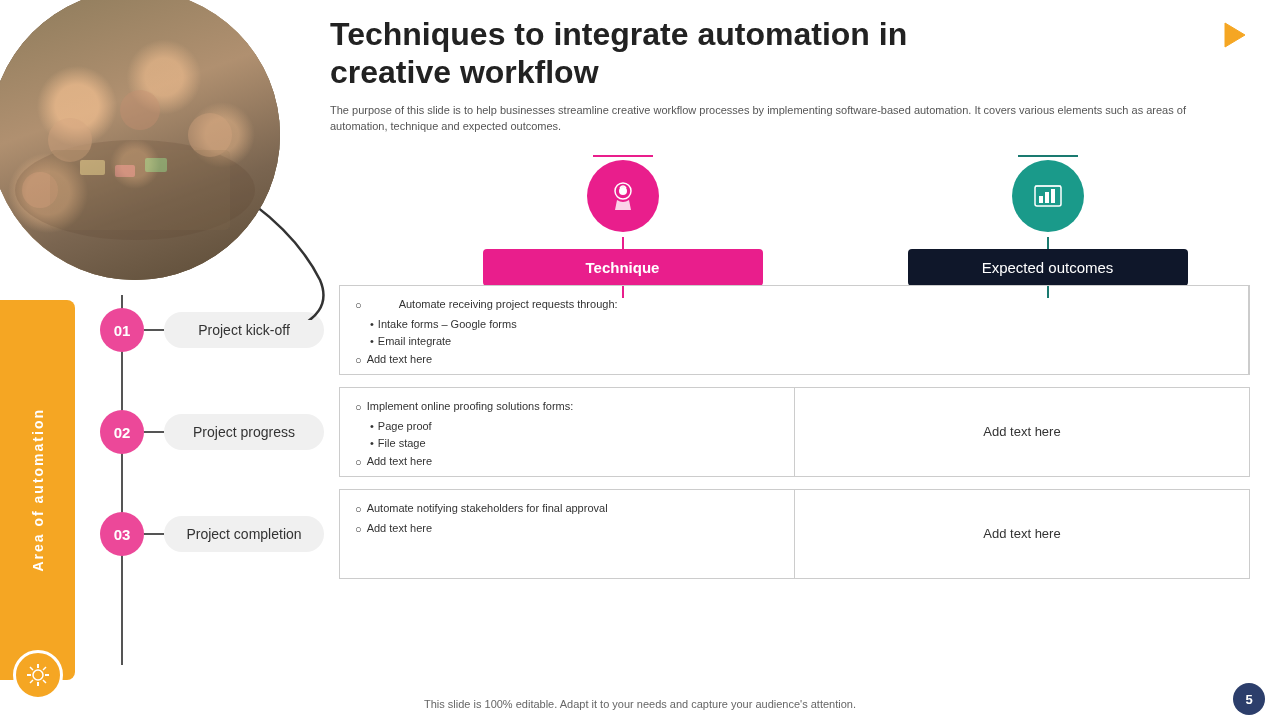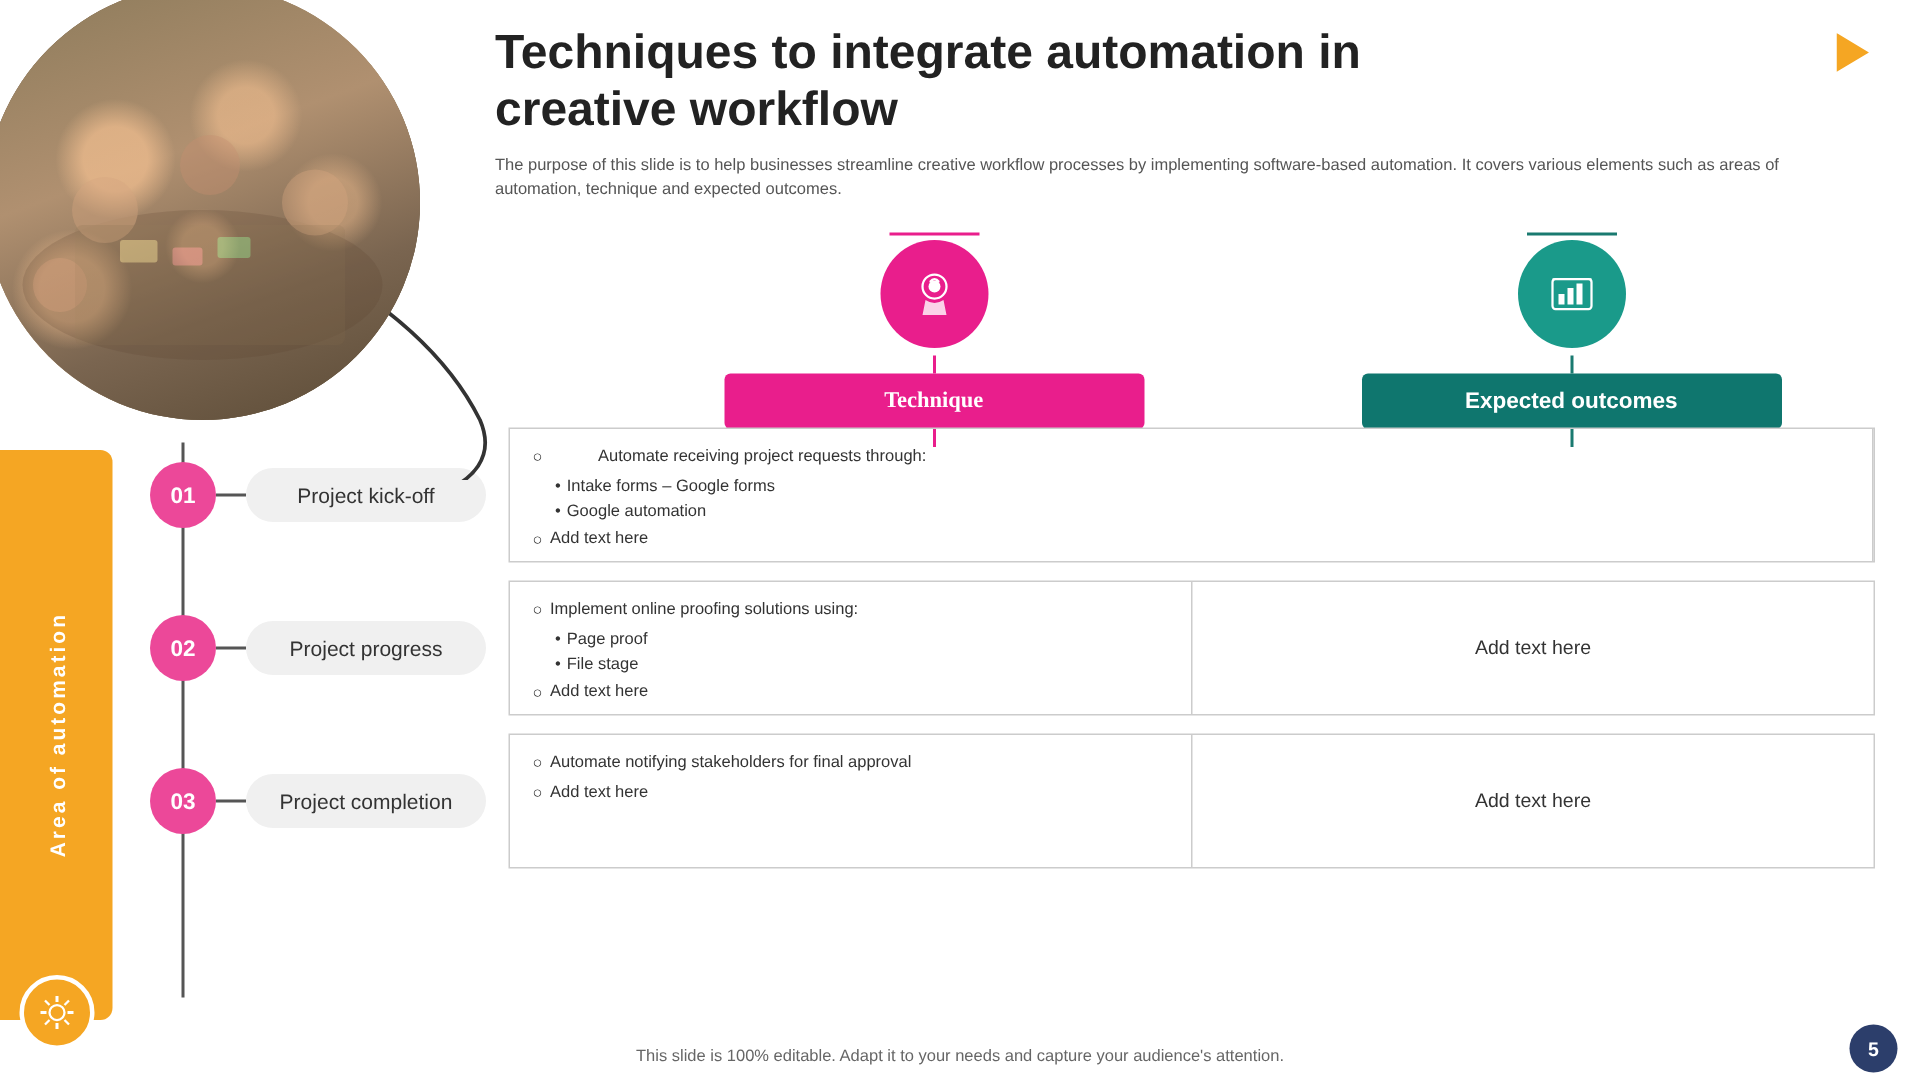--- a/index.html
+++ b/index.html
@@ -151,27 +151,26 @@
 
     .header-box-pink {
       background: #e91e8c;
       color: #fff;
       font-weight: 700;
       font-size: 15px;
       padding: 10px 40px;
       border-radius: 4px;
       text-align: center;
       width: 280px;
-      font-family: Liberation Serif, serif;
     }
 
     .header-box-teal {
-      background: #0f766e;
+      background: #0f172a;
       color: #fff;
-      font-weight: 700;
+      font-weight: 400;
       font-size: 15px;
       padding: 10px 30px;
       border-radius: 4px;
       text-align: center;
       width: 280px;
     }
 
     .header-line-pink {
       width: 2px;
       height: 12px;
@@ -486,40 +485,40 @@
             <span class="bullet-o">○</span>
             <span style="font-size:11px;margin-left:32px;">Automate receiving project requests through:</span>
           </div>
           <div class="sub-bullets">
             <div class="sub-bullet">
                 <span>•</span>
                 <span>Intake forms – Google forms</span>
               </div>
             <div class="sub-bullet">
                 <span>•</span>
-                <span>Google automation</span>
+                <span>Email integrate</span>
               </div>
           </div>
           <div class="bullet-item">
             <span class="bullet-o">○</span>
             <span style="font-size:11px;">Add text here</span>
           </div>
         </div>
       </div>
     </div>
 
     <div class="row-item">
       <div class="step-circle">02</div>
       <div class="step-connector"></div>
       <div class="step-label-box">Project progress</div>
       <div class="content-table">
         <div class="content-table-left">
           <div class="bullet-item">
             <span class="bullet-o">○</span>
-            <span style="font-size:11px;">Implement online proofing solutions using:</span>
+            <span style="font-size:11px;">Implement online proofing solutions forms:</span>
           </div>
           <div class="sub-bullets">
             <div class="sub-bullet">
                 <span>•</span>
                 <span>Page proof</span>
               </div>
             <div class="sub-bullet">
                 <span>•</span>
                 <span>File stage</span>
               </div>

